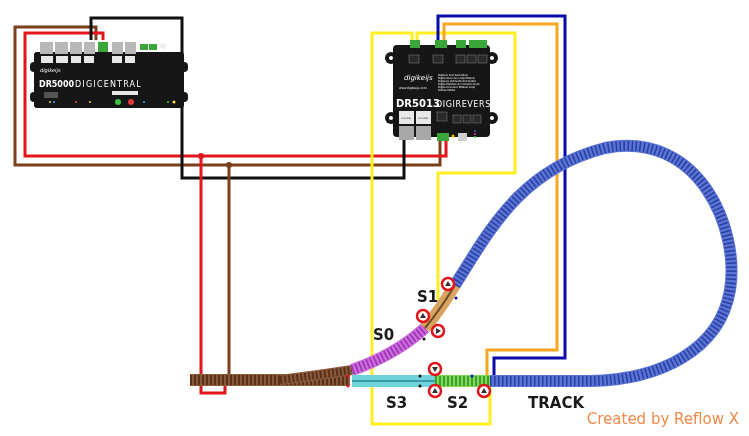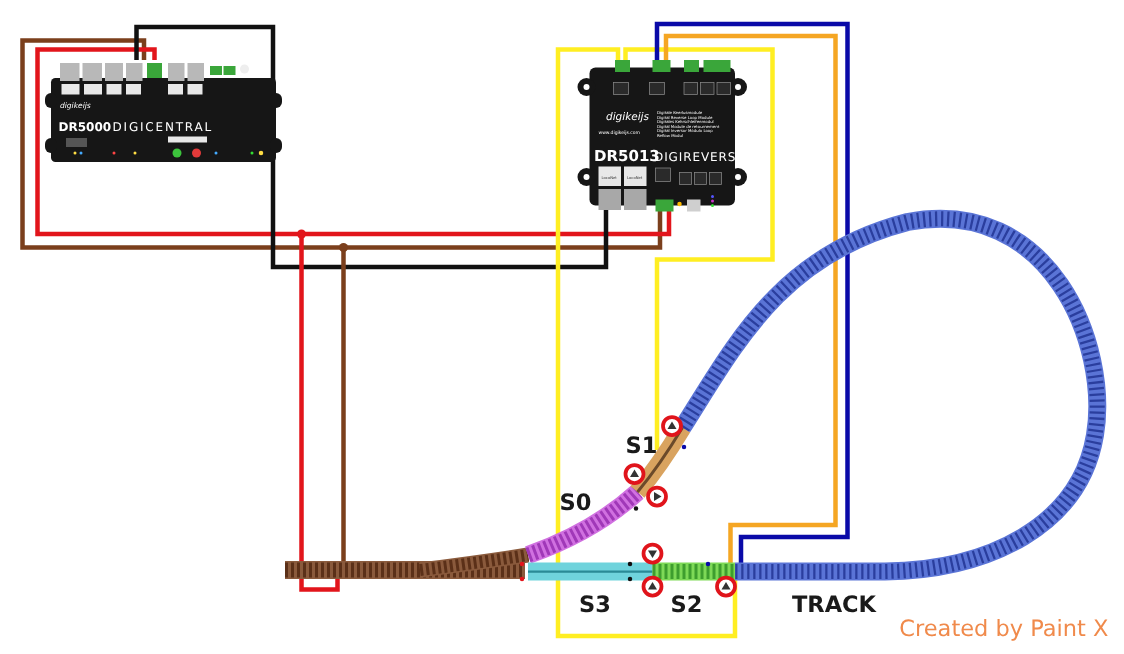--- a/index.html
+++ b/index.html
@@ -195,13 +195,13 @@
     <circle cx="475" cy="137" r="1" fill="#33dd33"></circle>
   </g>
 
   <text class="lbl" x="417" y="302">S1</text>
   <text class="lbl" x="373" y="340">S0</text>
   <text class="lbl" x="386" y="408">S3</text>
   <text class="lbl" x="447" y="408">S2</text>
   <text class="lbl" x="528" y="408">TRACK</text>
 </svg>
 
-<div class="credit">Created by Paint X</div>
+<div class="credit">Created by Reflow X</div>
 
 </body></html>

